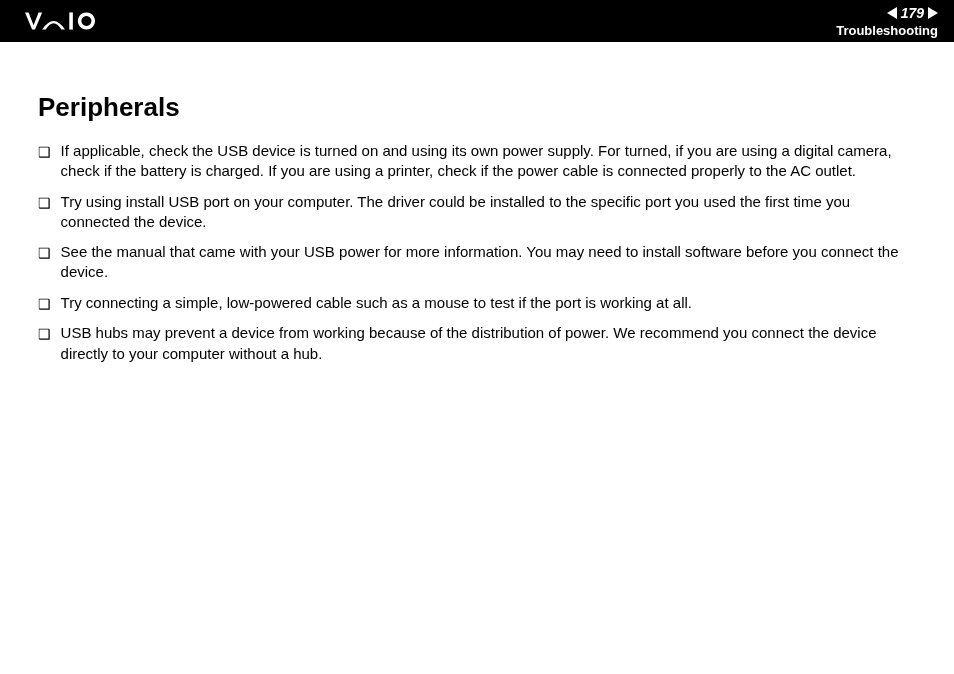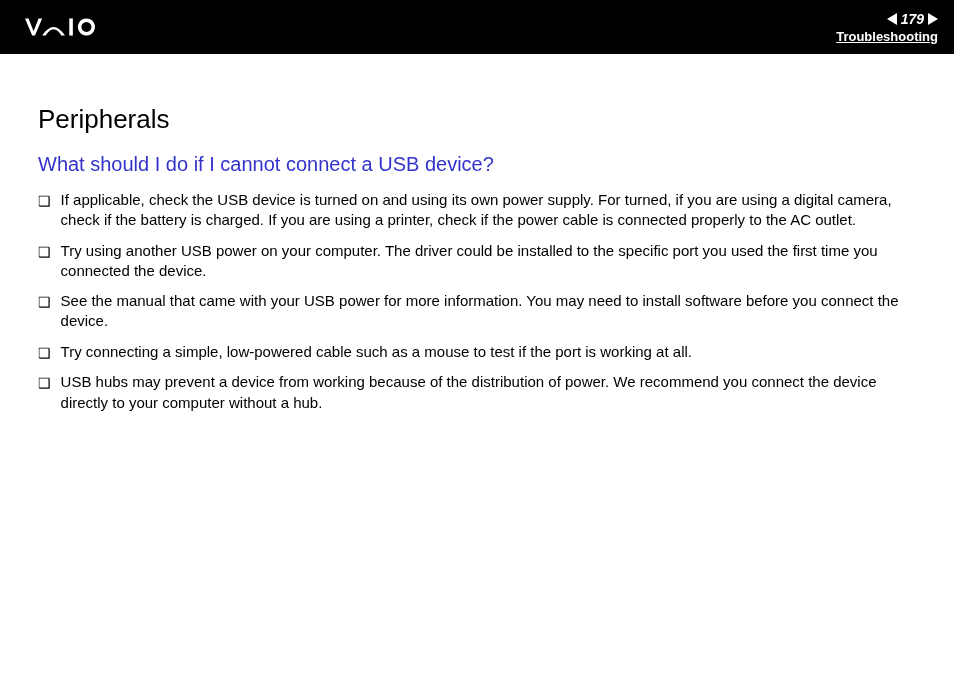--- a/index.html
+++ b/index.html
@@ -6,21 +6,21 @@
     body {
       width: 954px;
       height: 674px;
       font-family: Arial, Helvetica, sans-serif;
       background: #fff;
       color: #000;
     }
     .header {
       background: #000;
       color: #fff;
-      height: 54px;
+      height: 42px;
       display: flex;
       align-items: center;
       justify-content: space-between;
       padding: 0 16px 0 20px;
     }
     .logo {
       display: flex;
       align-items: center;
       height: 100%;
     }
@@ -52,28 +52,27 @@
     .page-number {
       font-style: italic;
       font-weight: bold;
       font-size: 14px;
       color: #fff;
     }
     .section-name {
       font-weight: bold;
       font-size: 13px;
       color: #fff;
-      text-decoration: underline;
     }
     .content {
       padding: 50px 38px 20px 38px;
     }
     .page-title {
       font-size: 26px;
-      font-weight: normal;
+      font-weight: bold;
       margin-bottom: 18px;
     }
     .question {
       font-size: 20px;
       color: #3333cc;
       font-weight: normal;
       margin-bottom: 14px;
     }
     .bullet-list {
       list-style: none;
@@ -112,29 +111,28 @@
       <div class="nav-arrow left"></div>
       <span class="page-number">179</span>
       <div class="nav-arrow right"></div>
     </div>
     <div class="section-name">Troubleshooting</div>
   </div>
 </div>
 
 <div class="content">
   <h1 class="page-title">Peripherals</h1>
-  <h2 class="question">What should I do if I cannot connect a USB device?</h2>
   <ul class="bullet-list">
     <li class="bullet-item">
       <span class="bullet-marker">❑</span>
       <span class="bullet-text">If applicable, check the USB device is turned on and using its own power supply. For turned, if you are using a digital camera, check if the battery is charged. If you are using a printer, check if the power cable is connected properly to the AC outlet.</span>
     </li>
     <li class="bullet-item">
       <span class="bullet-marker">❑</span>
-      <span class="bullet-text">Try using another USB power on your computer. The driver could be installed to the specific port you used the first time you connected the device.</span>
+      <span class="bullet-text">Try using install USB port on your computer. The driver could be installed to the specific port you used the first time you connected the device.</span>
     </li>
     <li class="bullet-item">
       <span class="bullet-marker">❑</span>
       <span class="bullet-text">See the manual that came with your USB power for more information. You may need to install software before you connect the device.</span>
     </li>
     <li class="bullet-item">
       <span class="bullet-marker">❑</span>
       <span class="bullet-text">Try connecting a simple, low-powered cable such as a mouse to test if the port is working at all.</span>
     </li>
     <li class="bullet-item">

